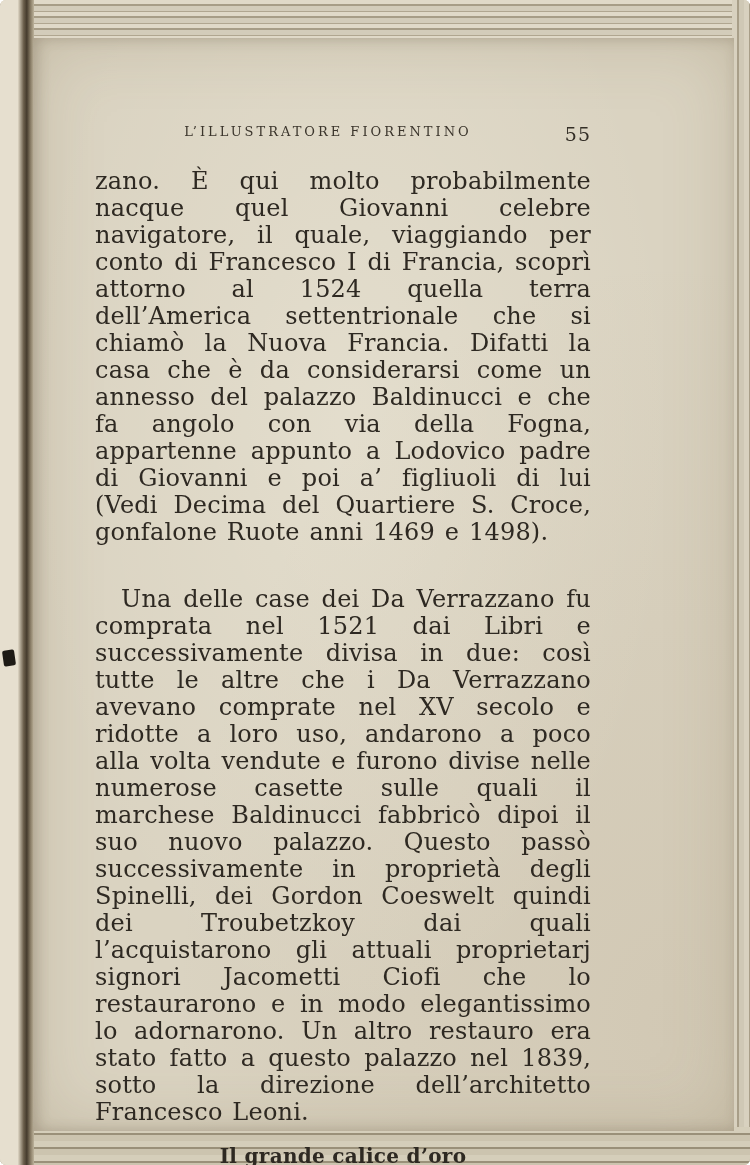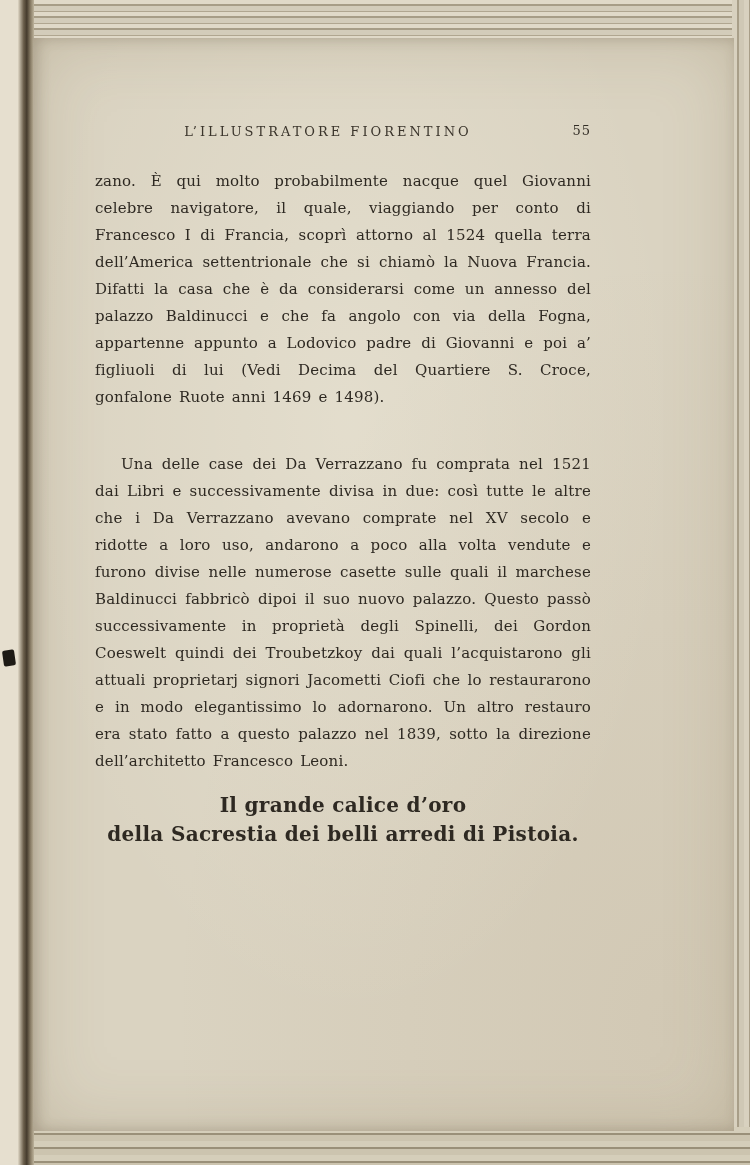--- a/index.html
+++ b/index.html
@@ -9,20 +9,21 @@
     height: 1165px;
     font-family: "DejaVu Serif", "Liberation Serif", serif;
   }
 
   .scan {
     position: relative;
     width: 750px;
     height: 1165px;
     background: #cfc7b3;
     overflow: hidden;
+    border-radius: 6px;
   }
 
   
   .edge-top {
     position: absolute;
     left: 0; top: 0;
     width: 100%; height: 40px;
     background: repeating-linear-gradient(
       to bottom,
       #e0d9c8 0px, #e0d9c8 4px,
@@ -119,28 +120,28 @@
     text-align: center;
     font-size: 13px;
     letter-spacing: 3px;
     font-variant: small-caps;
     color: #3b352c;
     padding-right: 30px;
   }
   .page-number {
     position: absolute;
     right: 0; top: -1px;
-    font-size: 13px;
+    font-size: 19px;
     letter-spacing: 1px;
     color: #332e26;
   }
 
   p.body {
     margin: 0;
-    font-size: 15px;
+    font-size: 24px;
     line-height: 27px;
     text-align: justify;
     word-spacing: 2px;
     letter-spacing: 0.2px;
   }
   p.body.indent { text-indent: 26px; margin-top: 40px; }
 
   .section-heading {
     margin: 16px 0 14px 0;
     text-align: center;

